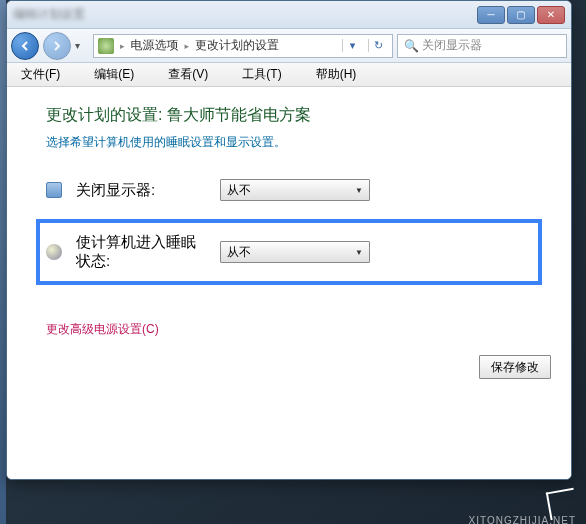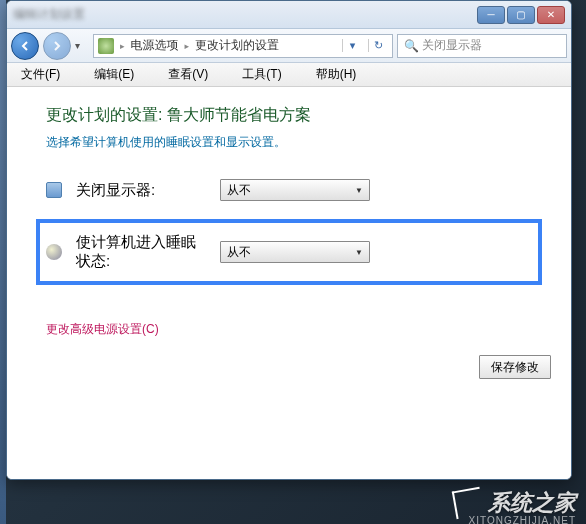--- a/index.html
+++ b/index.html
@@ -168,15 +168,14 @@
     <div class="footer-btns">
       <div class="btn">
         <span>保存修改</span>
       </div>
     </div>
   </div>
 </div>
 
 <div class="watermark">
   <div class="wm-icon"></div>
-  <span>系统之家</span>
 </div>
 <div class="wm-sub">XITONGZHIJIA.NET</div>
 
 </body></html>

